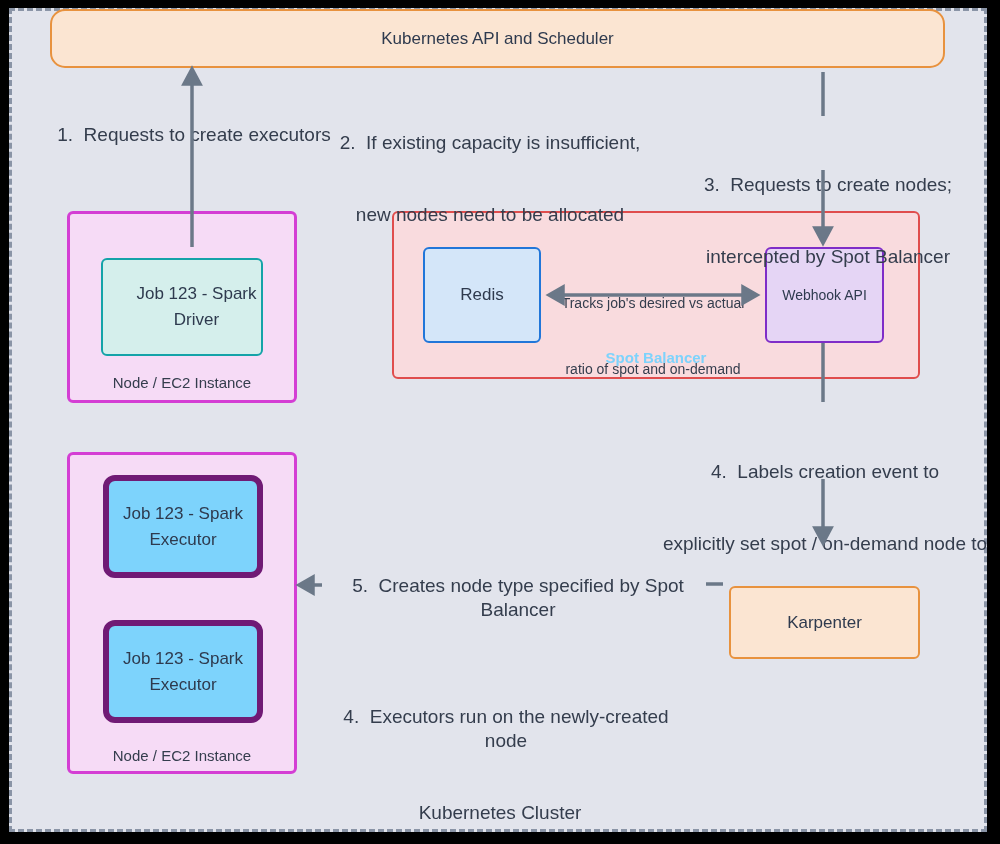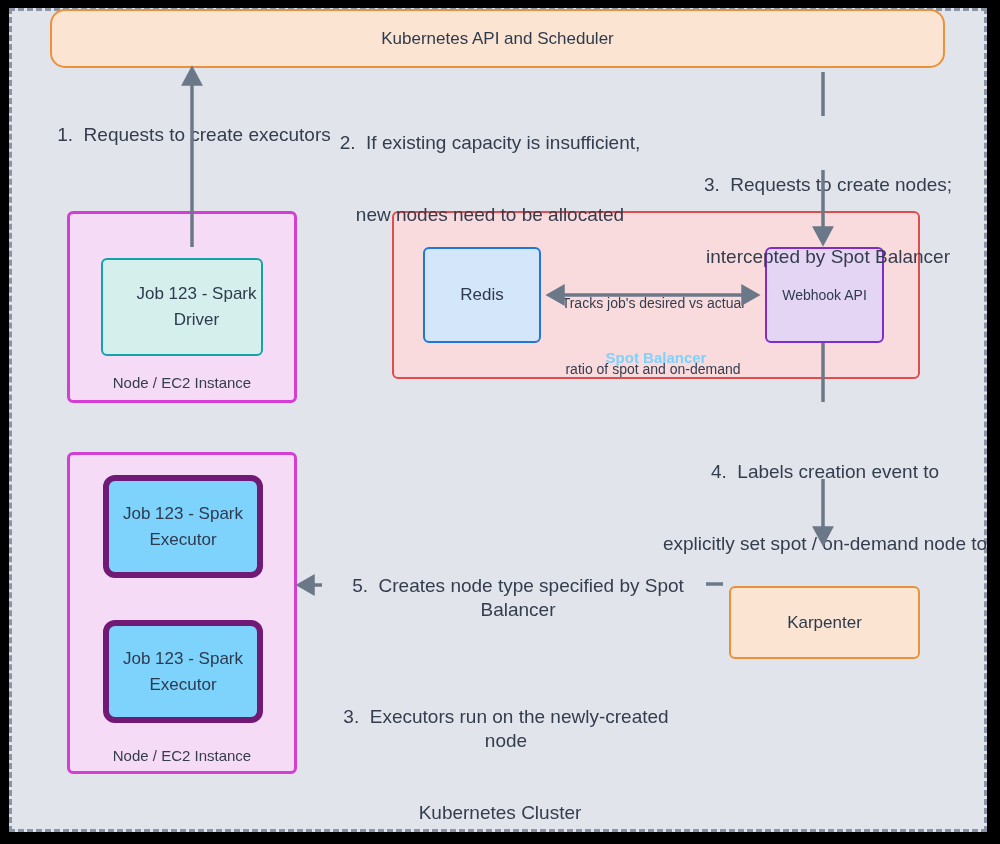--- a/index.html
+++ b/index.html
@@ -87,21 +87,21 @@
     <span class="line">intercepted by Spot Balancer</span>
   </div>
 
   <div class="lbl t17" style="left:650px;top:412px;width:350px;">
     <span class="line">4.  Labels creation event to</span>
     <span class="line">explicitly set spot / on-demand node to</span>
   </div>
 
   <div class="lbl t17" style="left:332px;top:574px;width:372px;">5.  Creates node type specified by Spot Balancer</div>
 
-  <div class="lbl t17" style="left:332px;top:705px;width:348px;">3.  Executors run on the newly-created node</div>
+  <div class="lbl t17" style="left:332px;top:705px;width:348px;">4.  Executors run on the newly-created node</div>
 
   <div class="lbl t17" style="left:350px;top:801px;width:300px;">Kubernetes Cluster</div>
 
   <svg id="arrows" width="1000" height="844" viewBox="0 0 1000 844">
     <g stroke="#6B7888" stroke-width="3.5" fill="#6B7888">
 
       <line x1="192" y1="247" x2="192" y2="84"></line>
       <polygon points="192,69 184,84 200,84"></polygon>
 
       <line x1="823" y1="72" x2="823" y2="116"></line>

